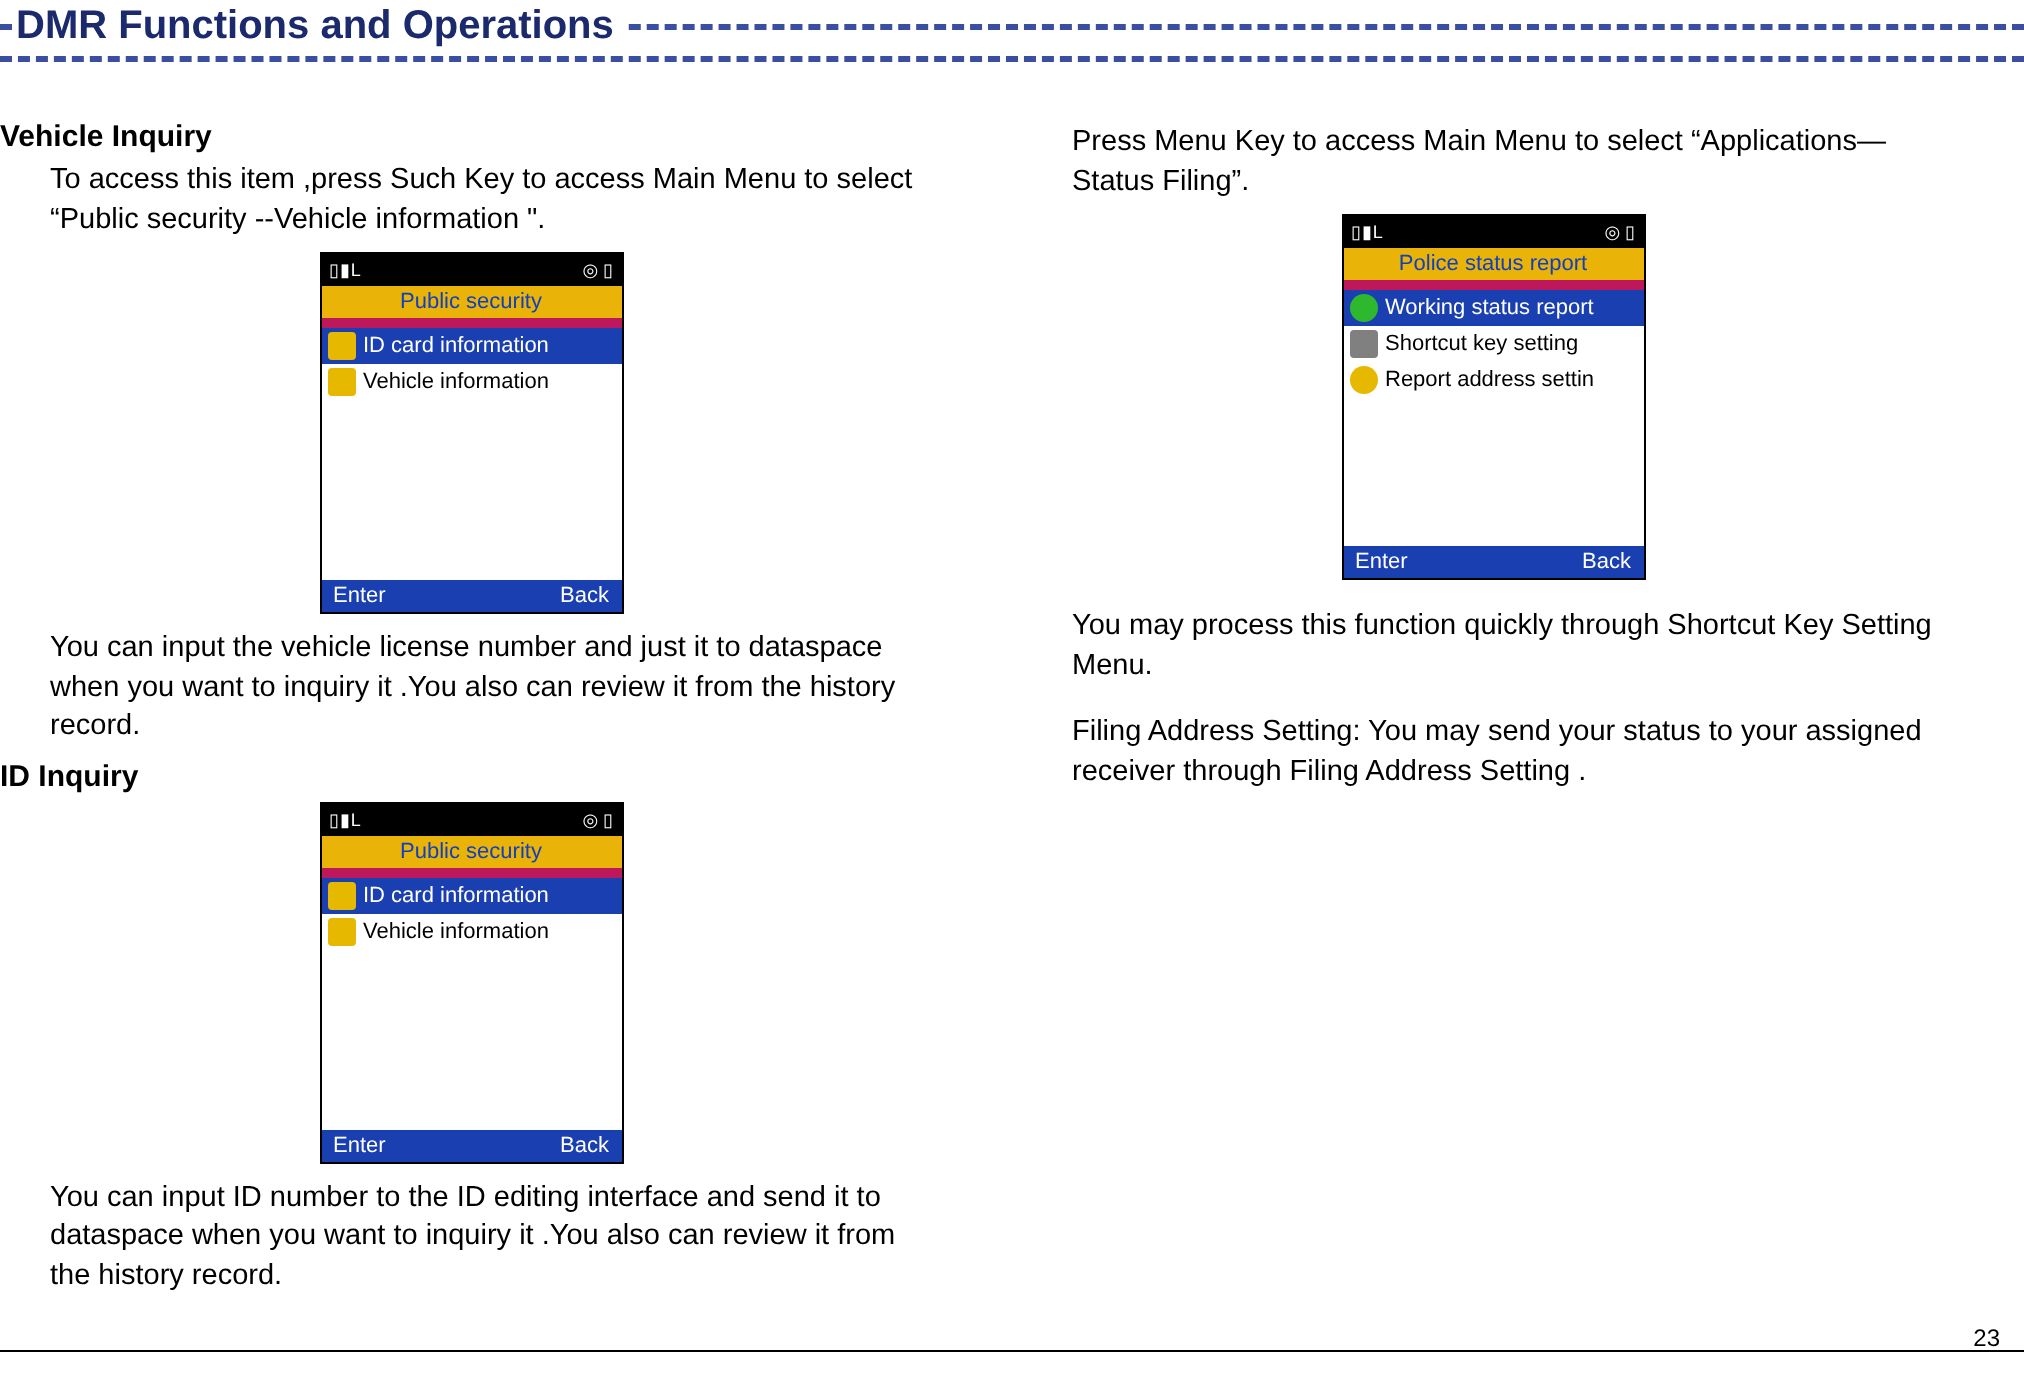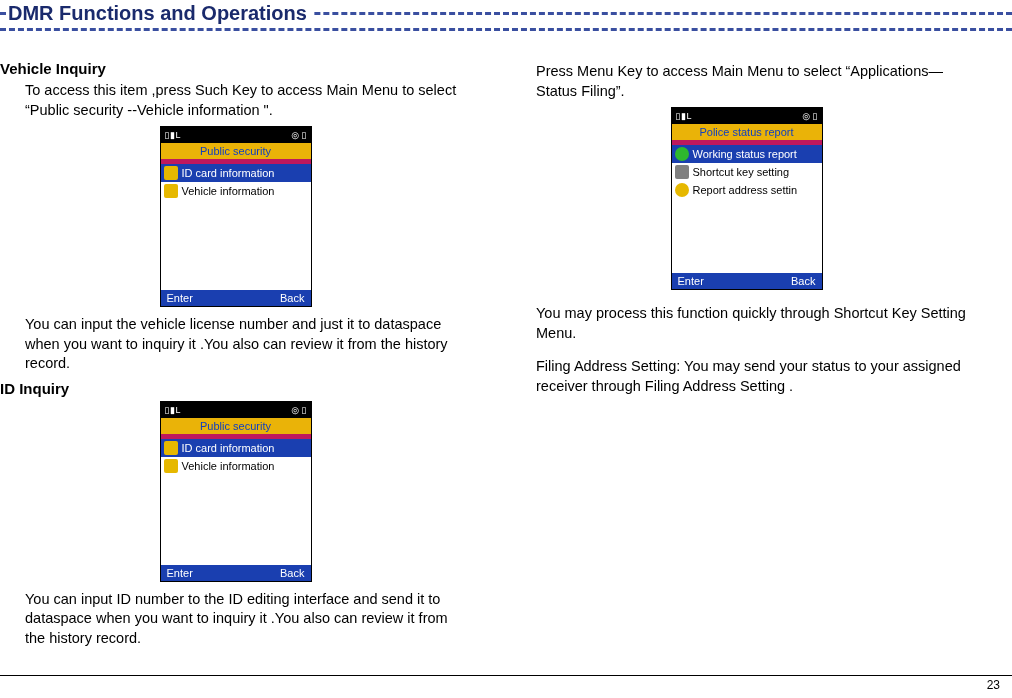--- a/index.html
+++ b/index.html
@@ -121,21 +121,21 @@
     background: #1a3fb0;
     color: #fff;
     display: flex;
     justify-content: space-between;
     padding: 2px 6px;
     font-size: 11px;
     margin-top: 20px;
   }
   .page-num {
     position: absolute;
-    bottom: 6px;
+    bottom: 22px;
     right: 12px;
     font-size: 12px;
   }
   .hairline {
     position: absolute;
     bottom: 22px;
     left: 0;
     right: 0;
     border-top: 1px solid #000;
   }

